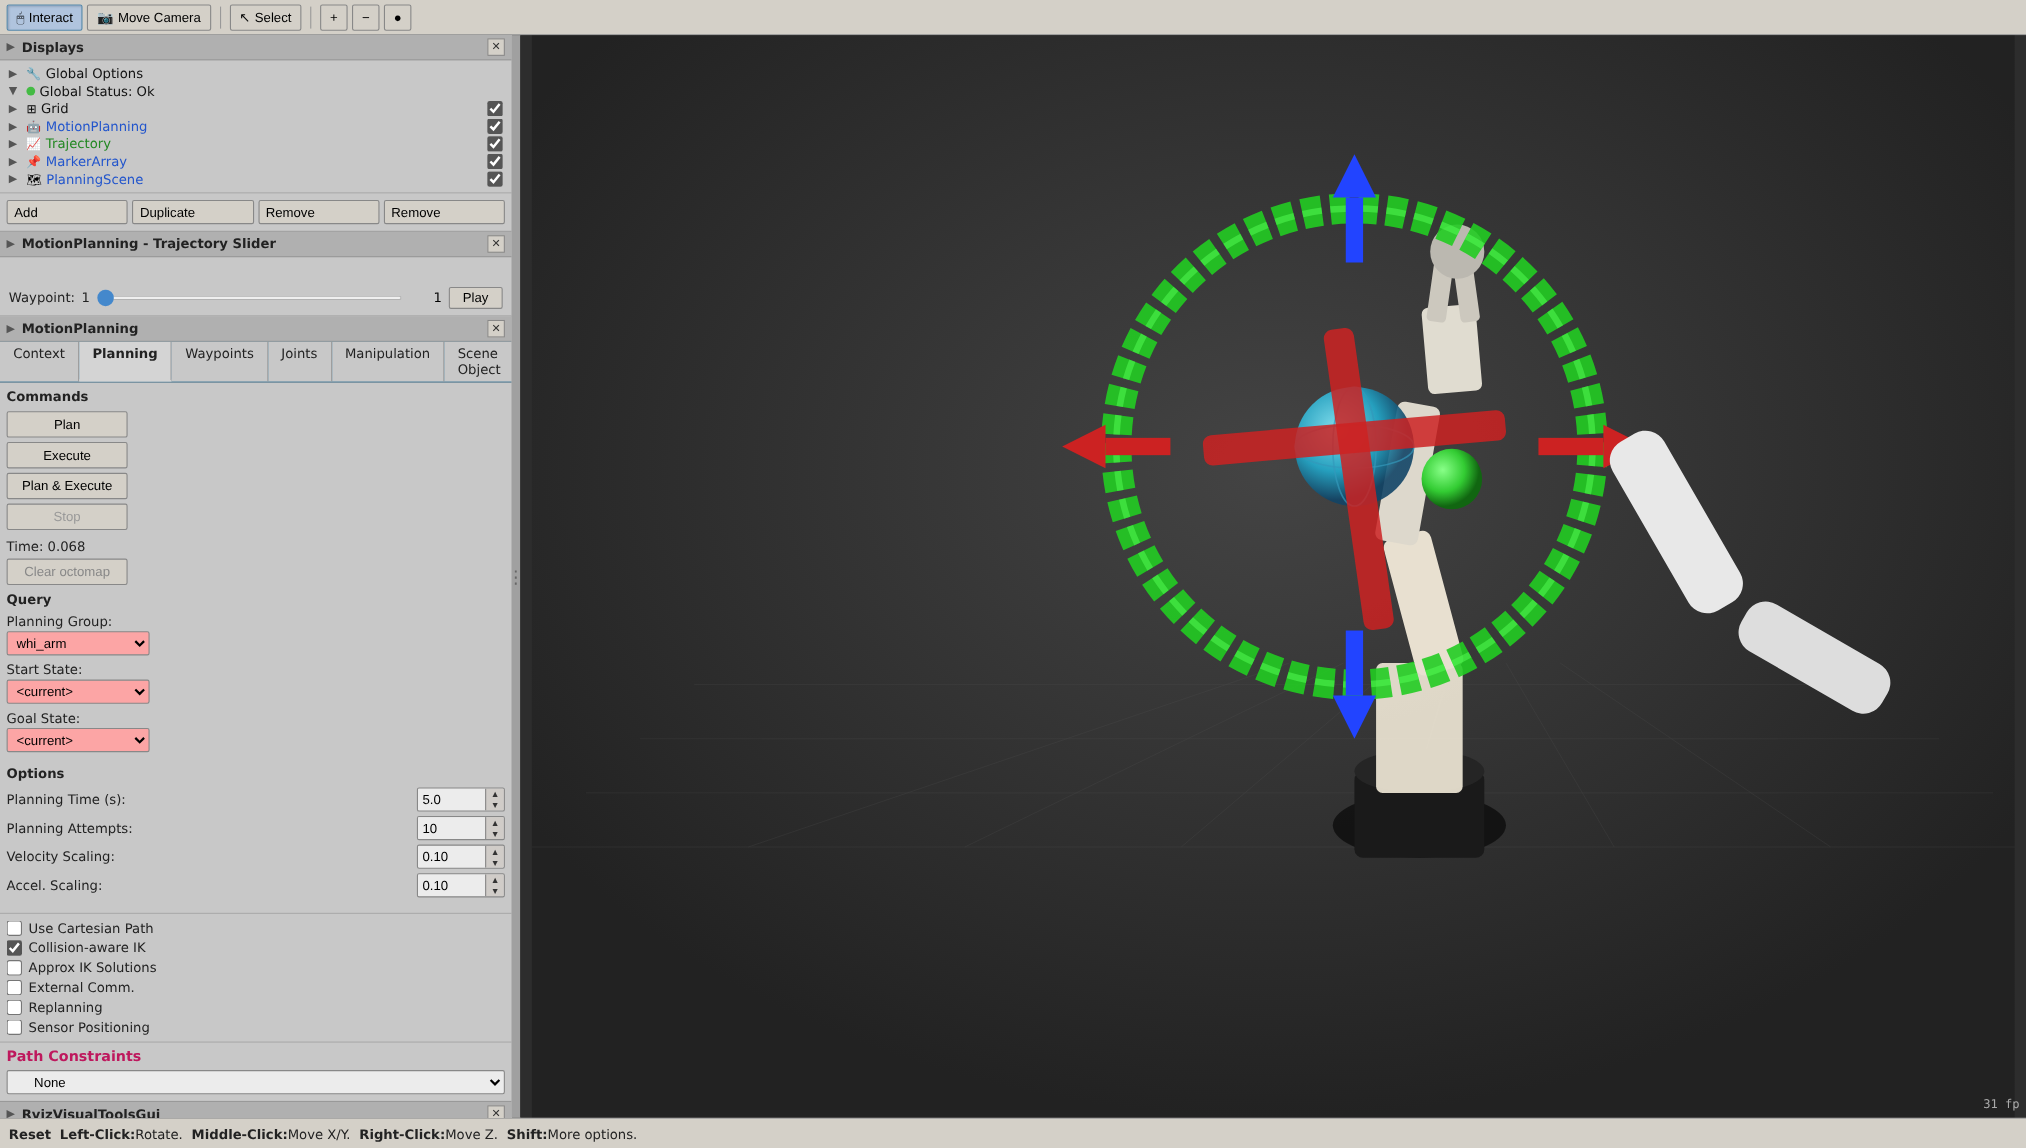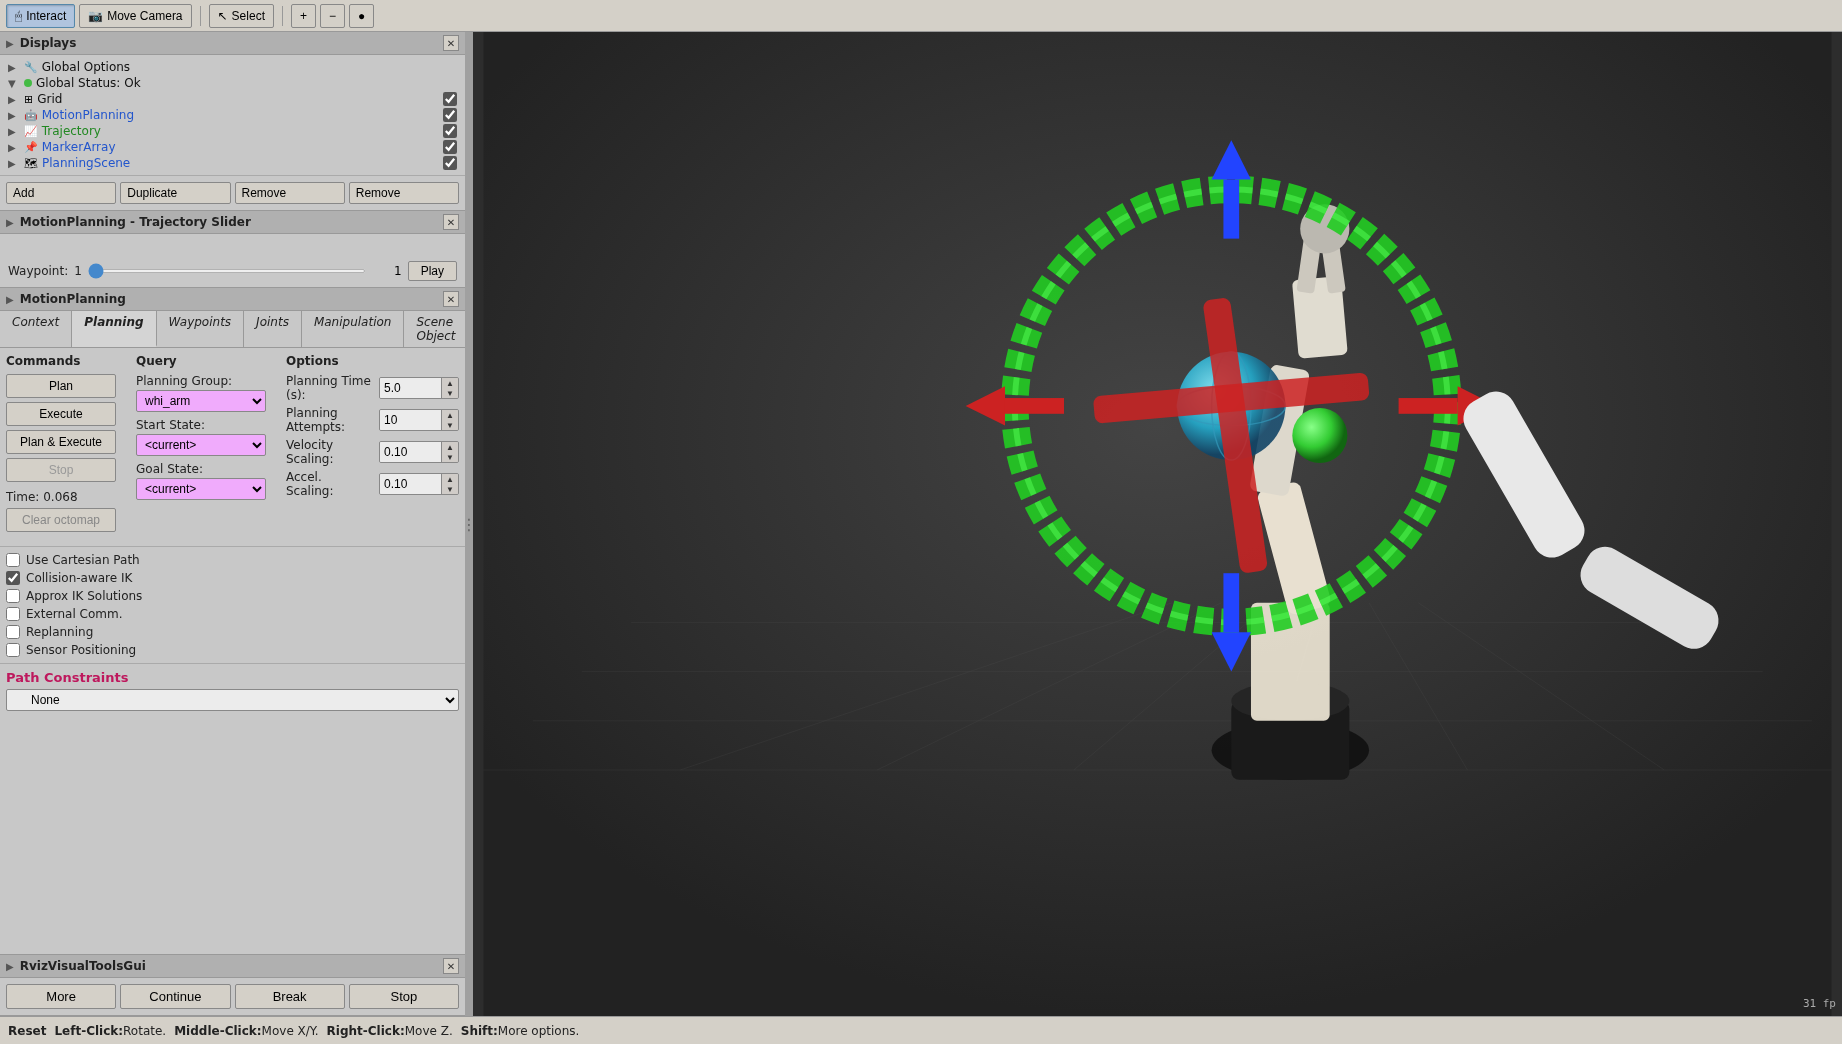--- a/index.html
+++ b/index.html
@@ -186,41 +186,40 @@
 
     
     #motionplanning-section {
       flex: 1;
       flex-shrink: 0;
     }
     .tab-bar {
       display: flex;
       background: #0369a1;
       border-bottom: 1px solid #999;
-      font-style: italic;
     }
     .tab-item {
       padding: 4px 12px;
       font-size: 12px;
       cursor: pointer;
       border-right: 1px solid #999;
       color: #222;
       background: #c8c8c8;
     }
     .tab-item.active {
       background: #d4d4d4;
       font-weight: bold;
       border-bottom: 2px solid #d4d4d4;
     }
 
     .planning-content {
       display: flex;
-      flex-direction: row;
+      flex-direction: column;
       padding: 6px;
-      gap: 20px;
+      gap: 6px;
     }
 
     
     .commands-col {
       width: 110px;
       flex-shrink: 0;
     }
     .col-title {
       font-weight: bold;
       font-size: 12px;
@@ -270,21 +269,21 @@
       margin-bottom: 6px;
     }
     .query-row-label {
       font-size: 12px;
       color: #222;
       margin-bottom: 2px;
     }
     .query-select {
       width: 100%;
       padding: 2px 4px;
-      background: #f0abfc;
+      background: #fca5a5;
       border: 1px solid #888;
       border-radius: 2px;
       font-size: 12px;
     }
 
     
     .options-col {
       flex: 1;
     }
     .options-grid {

